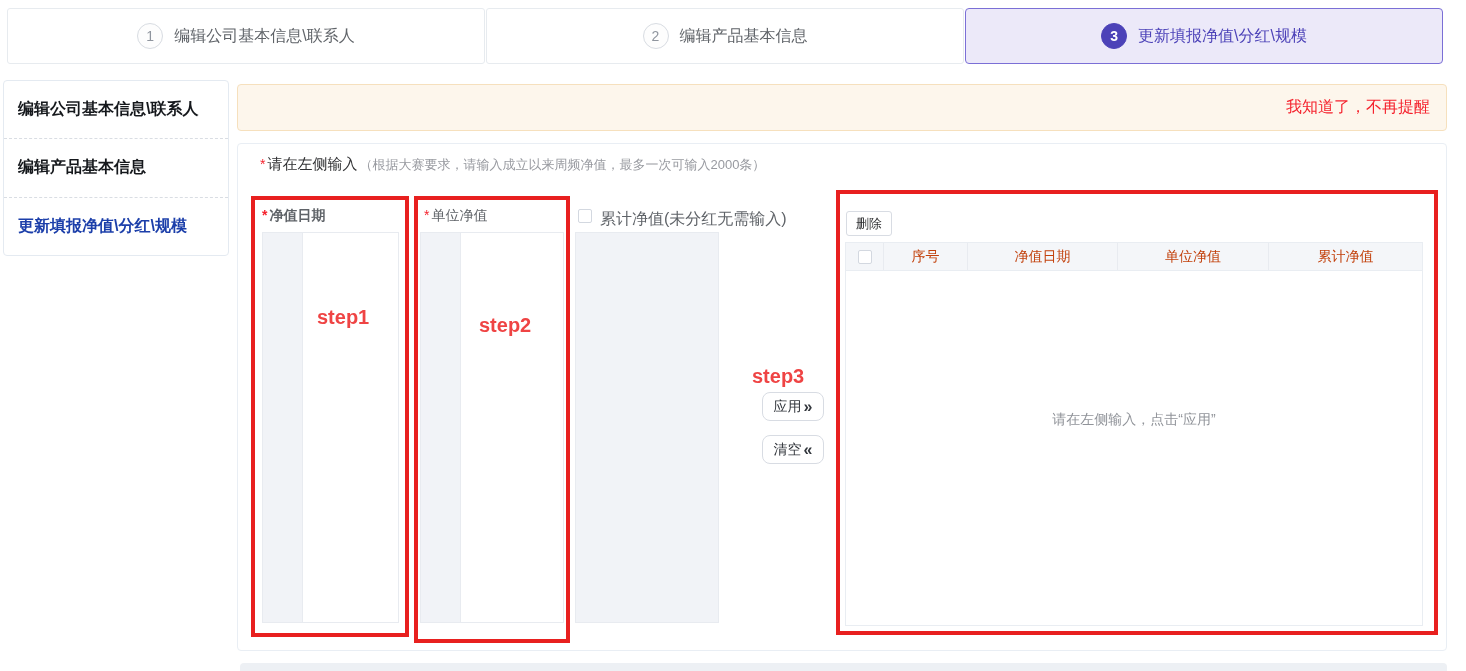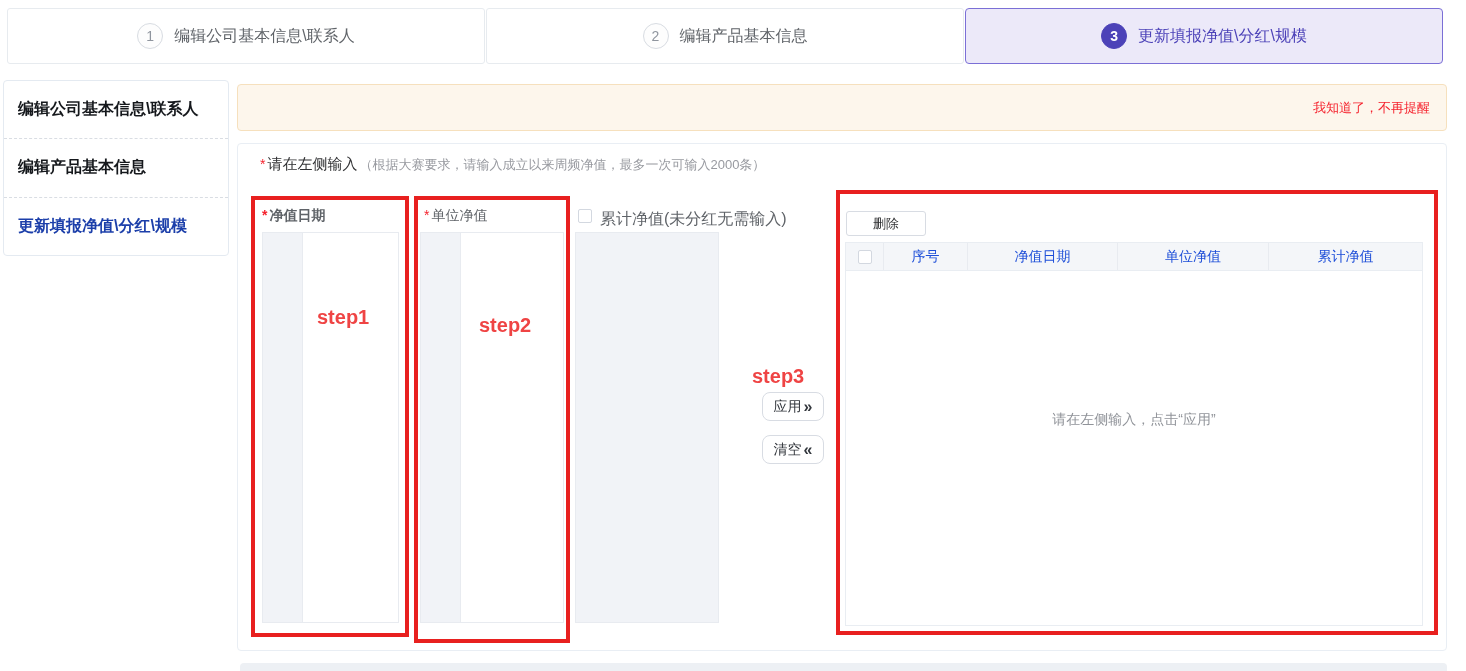--- a/index.html
+++ b/index.html
@@ -45,21 +45,21 @@
     background:#fdf6ec; border:1px solid #f6e0bd; border-radius:4px;
   }
   .notice-msg {
     position:absolute; left:0; right:180px; top:0; height:100%;
     display:flex; align-items:center; justify-content:center;
     font-size:14px; color:#5d5142;
   }
   .notice-dismiss {
     position:absolute; right:16px; top:0; height:100%;
     display:flex; align-items:center;
-    font-size:13px; color:#f5222d; cursor:pointer;
+    font-size:16px; color:#f5222d; cursor:pointer;
   }
 
   
   .panel {
     position:absolute; left:237px; top:143px; width:1210px; height:508px;
     background:#fff; border:1px solid #e9eef4; border-radius:4px;
   }
   .section-title { position:absolute; left:260px; top:155px; font-size:15px; color:#303133; }
   .req { color:#f5222d; margin-right:2px; font-size:14px; }
   .section-hint { font-size:13px; color:#989aa0; margin-left:2px; }
@@ -90,32 +90,32 @@
   .mini-btn {
     position:absolute; left:762px; width:62px; height:29px; background:#fff;
     border:1px solid #d8dce3; border-radius:8px; cursor:pointer;
     display:flex; align-items:center; justify-content:center; gap:2px;
     font-size:14px; color:#32363c;
   }
   .mini-btn .chev { font-weight:700; font-size:16px; line-height:1; }
 
   
   .delete-btn {
-    position:absolute; left:846px; top:211px; height:25px; padding:0 26px;
+    position:absolute; left:846px; top:211px; height:25px; padding:0 9px;
     background:#fff; border:1px solid #d8dce3; border-radius:3px;
     font-size:13px; color:#303133; display:flex; align-items:center; cursor:pointer;
   }
   .table {
     position:absolute; left:845px; top:242px; width:578px; height:384px;
     border:1px solid #e9edf2; background:#fff;
   }
   .thead { display:flex; height:28px; background:#f4f6f9; border-bottom:1px solid #e9edf2; }
   .th {
     display:flex; align-items:center; justify-content:center;
-    font-size:14px; color:#1d4ed8; border-right:1px solid #e8ebf0;
+    font-size:14px; color:#c2410c; border-right:1px solid #e8ebf0;
   }
   .th:last-child { border-right:none; }
   .th-check { width:38px; } .th-seq { width:84px; } .th-date { width:150px; }
   .th-unit { width:151px; } .th-cum { flex:1; }
   .tbody { position:relative; height:355px; }
   .empty-text {
     position:absolute; left:0; width:100%; top:140px; text-align:center;
     font-size:14px; color:#909399;
   }
 

